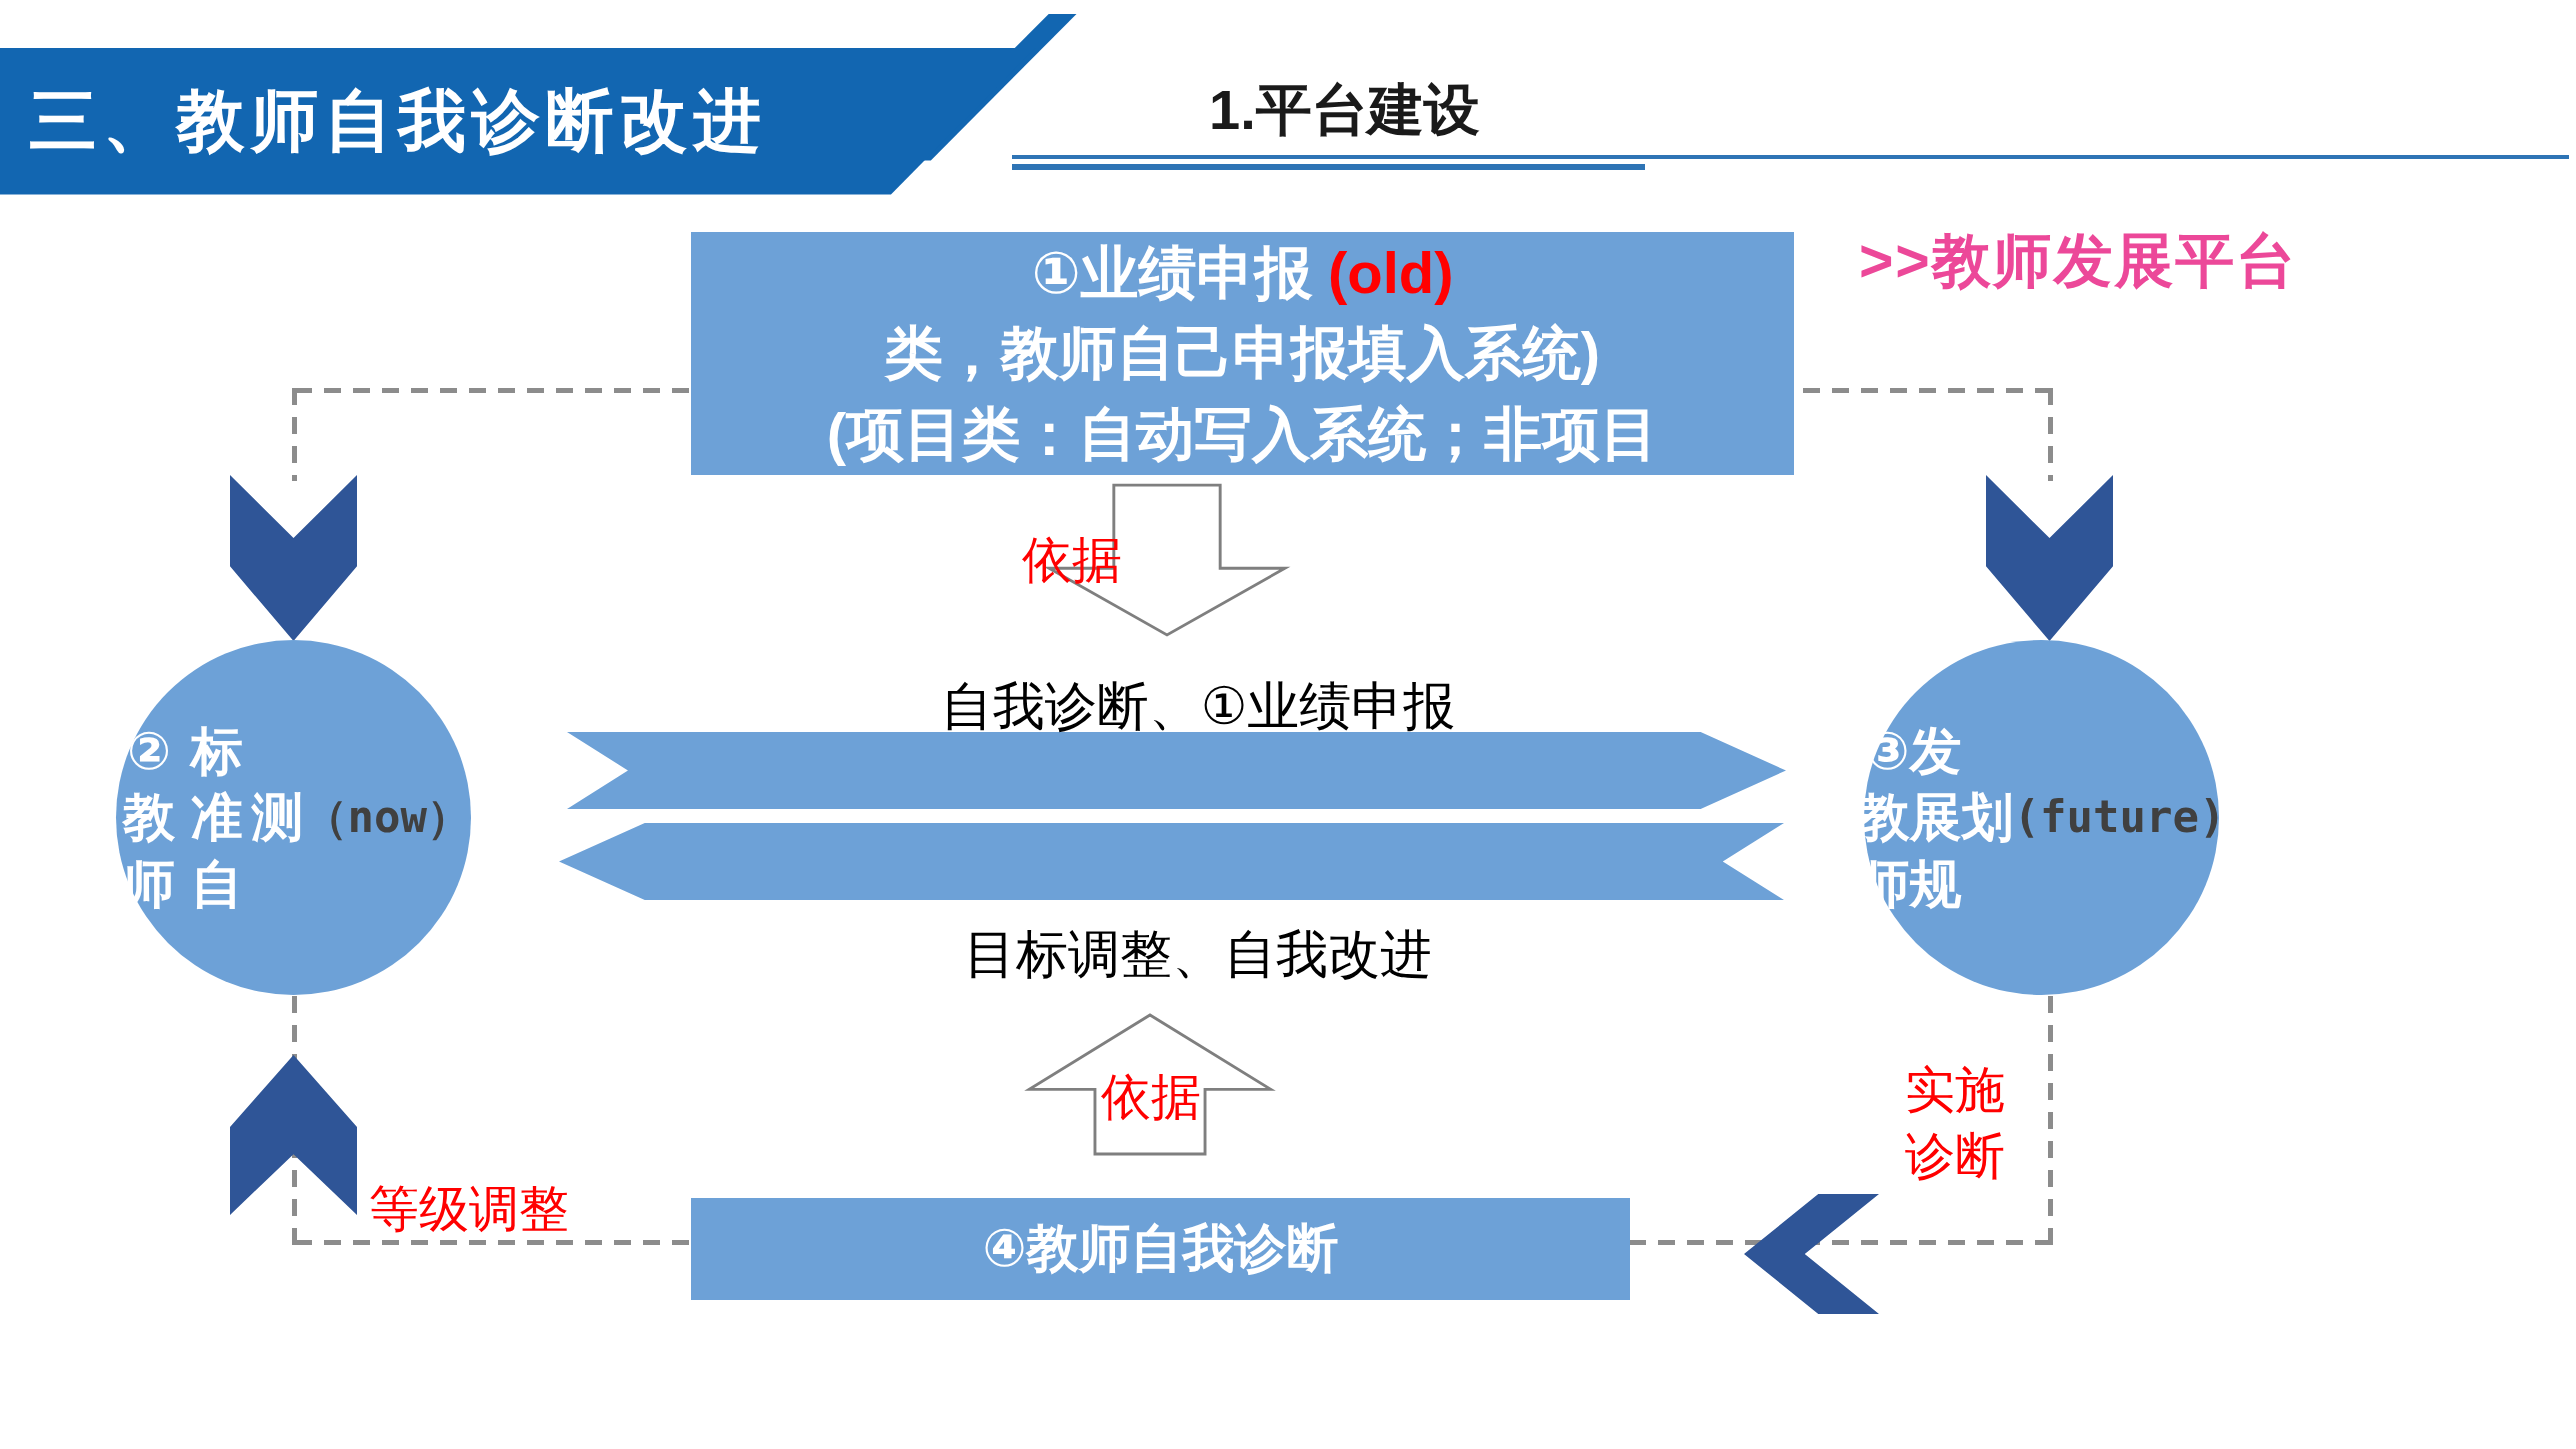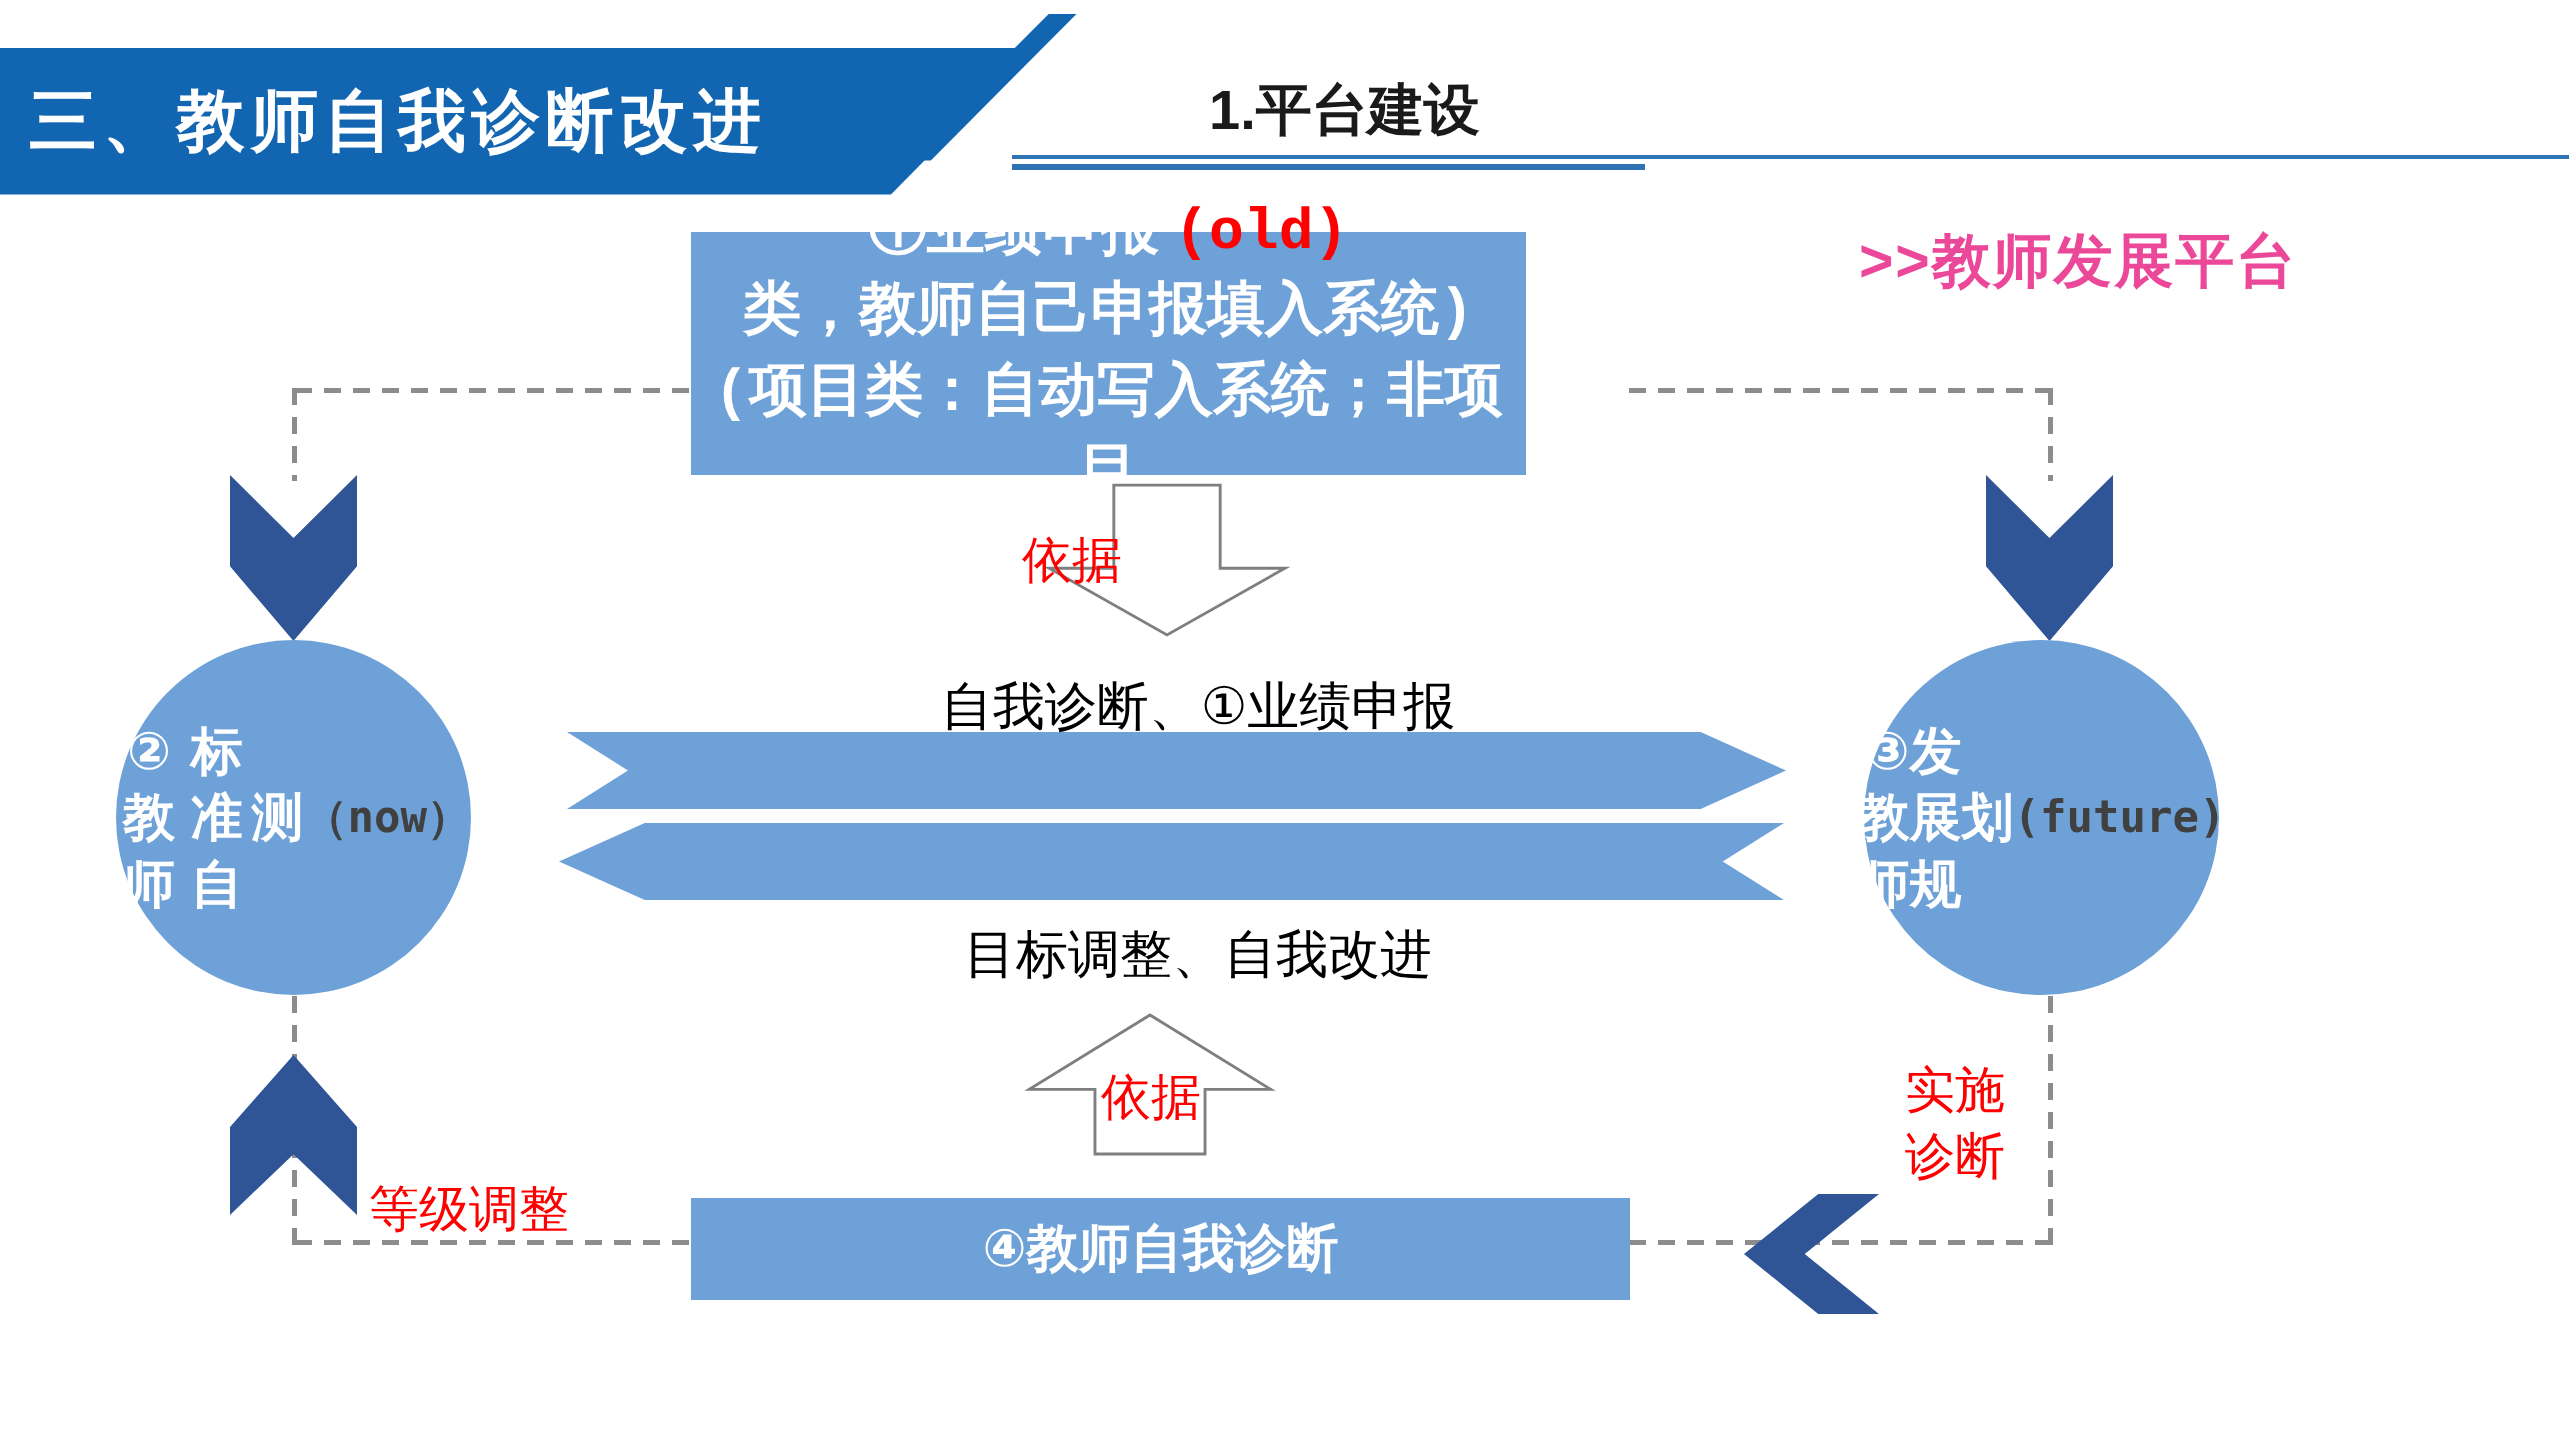--- a/index.html
+++ b/index.html
@@ -13,22 +13,22 @@
   .banner-title{color:#ffffff;font-size:68px;font-weight:700;letter-spacing:5.8px;white-space:nowrap;}
   .banner-accent{left:903px;top:13.5px;width:174px;height:147px;background:#1266B1;
           clip-path:polygon(84% 0,100% 0,16% 100%,0 100%);z-index:4;}
   .subtitle{left:1209px;top:41px;font-size:56px;font-weight:700;color:#1a1a1a;z-index:6;white-space:nowrap;margin-top:32px;}
   .hline{left:1012px;top:155px;width:1557px;height:3.9px;background:#2E74B5;z-index:2;}
   .hline2{left:1012px;top:164px;width:633px;height:5.8px;background:#2E74B5;z-index:2;}
   .platform{left:1859px;top:222px;font-size:59px;font-weight:700;color:#ec4899;letter-spacing:1.9px;white-space:nowrap;z-index:4;}
 
   
   .bluebox{background:#6DA1D7;color:#ffffff;text-align:center;z-index:3;}
-  .topbox{left:691px;top:232px;width:835px;height:243px;display:flex;flex-direction:column;
-          justify-content:center;font-size:58px;font-weight:700;line-height:1.38;font-family:Liberation Mono, monospace;}
+  .topbox{left:691px;top:232px;width:1103px;height:243px;display:flex;flex-direction:column;
+          justify-content:center;font-size:58px;font-weight:700;line-height:1.38;}
   .old{color:#FF0000;margin-left:15.5px;}
   .bottombox{left:691px;top:1198px;width:939px;height:102px;display:flex;align-items:center;
           justify-content:center;font-size:52px;font-weight:700;}
 
   
   .circle{width:355px;height:355px;border-radius:50%;background:#6DA1D7;display:flex;
           flex-direction:row;align-items:center;justify-content:center;color:#ffffff;
           font-weight:700;font-size:52px;line-height:1.28;z-index:3;text-align:center;}
   .circle .tag{color:#404040;font-size:44px;font-weight:700;
           font-family:"DejaVu Sans Mono","Liberation Mono",monospace;}

